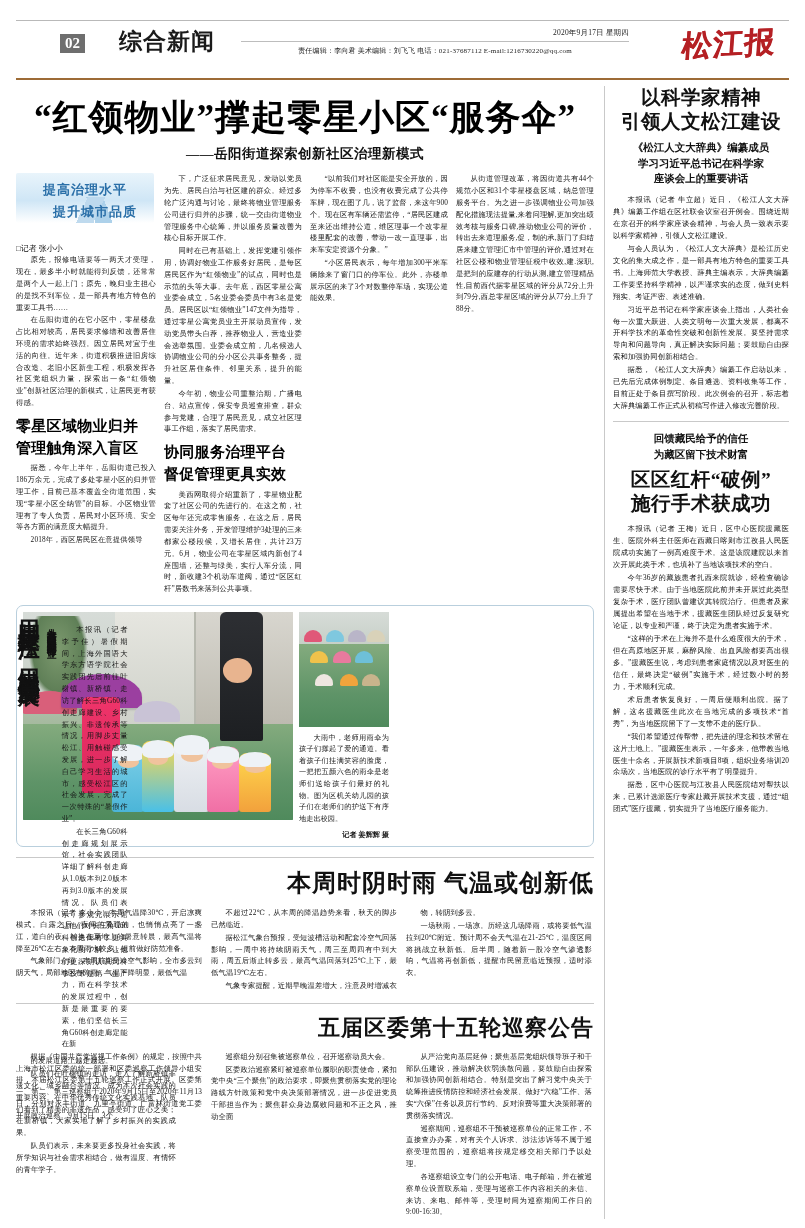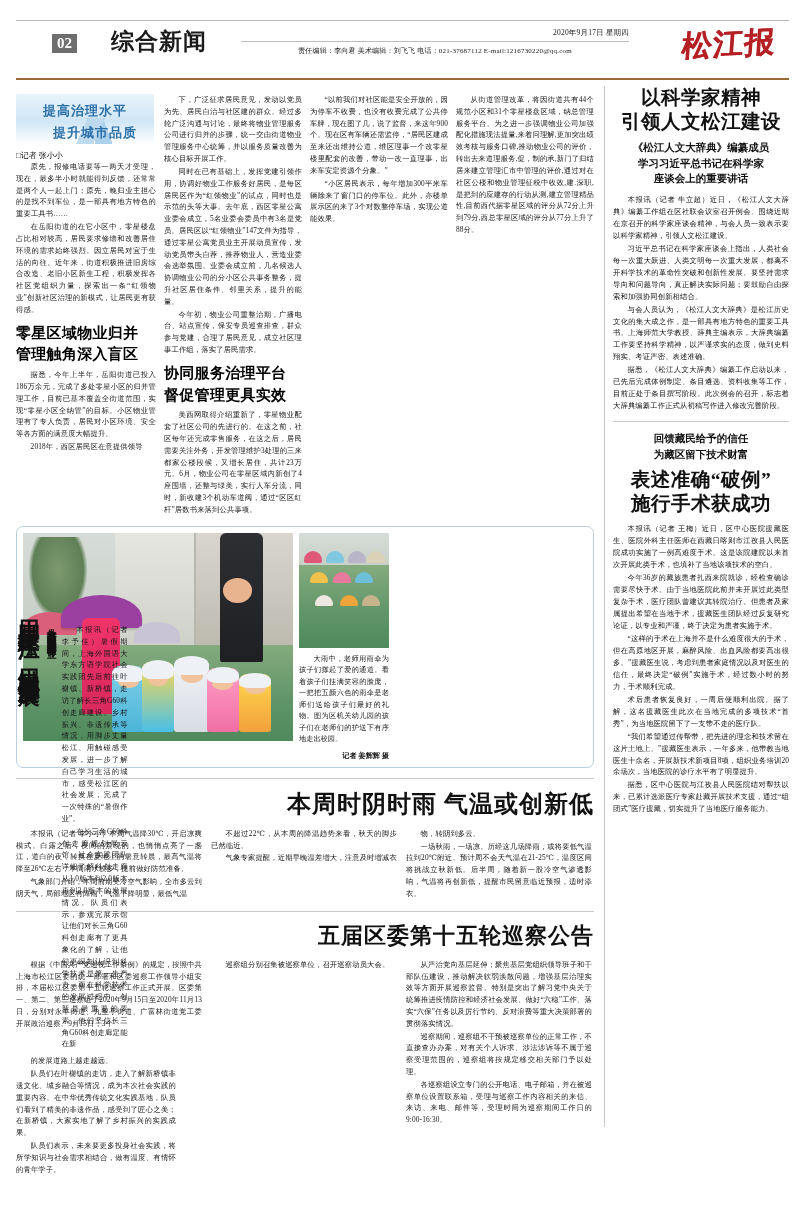--- a/index.html
+++ b/index.html
@@ -11,21 +11,21 @@
     color: #111;
     overflow: hidden;
     position: relative;
   }
   .page { width:805px; height:1228px; position:relative; padding:0 16px; }
 
   
   .masthead { position:relative; height:72px; margin-top:12px; }
   .masthead .topline { position:absolute; left:0; right:0; top:8px; height:1px; background:#b9b9b9; }
   .masthead .botline { position:absolute; left:0; right:0; bottom:4px; height:2.5px; background:#9d6b36; }
-  .mh-left { position:absolute; left:36px; top:18px; display:flex; align-items:flex-end; gap:6px; }
+  .mh-left { position:absolute; left:44px; top:18px; display:flex; align-items:flex-end; gap:6px; }
   .pagenum {
     background:#6e6e6e; color:#fff; font-family:"Liberation Serif", serif;
     font-size:15px; font-weight:700; padding:1px 5px 2px; line-height:1.1;
     letter-spacing:0px;
   }
   .section-name {
     font-family:"Liberation Serif","DejaVu Serif",serif;
     font-size:23px; font-weight:700; letter-spacing:1px; line-height:1;
     color:#1a1a1a;
     margin-left:28px;
@@ -71,21 +71,21 @@
       linear-gradient(70deg, transparent 52%, #a9cfe9 52%, #a9cfe9 62%, transparent 62%);
     opacity:.95;
   }
   .banner-text {
     position:absolute; inset:0; z-index:3; color:#2a6fa8;
     font-family:"Liberation Serif",serif; font-weight:700; font-size:13px;
     letter-spacing:1px; text-align:center;
   }
   .banner-t1 { margin-top:8px; }
   .banner-t2 { margin-top:4px; padding-left:20px; }
-  .byline { font-size:8px; margin-top:6px; color:#111; }
+  .byline { font-size:8px; margin-top:20px; color:#111; }
 
   
   .cols3 { display:flex; gap:9px; }
   .bcol { width:139px; }
   p.bt {
     font-size:7.3px; line-height:1.62; text-align:justify;
     text-indent:2em; margin:0 0 1px; color:#161616; letter-spacing:.15px;
     font-family:"Liberation Serif","DejaVu Serif",serif;
   }
   h3.sub {
@@ -182,20 +182,24 @@
       <div class="mh-credits">责任编辑：李向君   美术编辑：刘飞飞   电话：021-37687112   E-mail:1216730220@qq.com</div>
     </div>
     <div class="mh-logo">松江报</div>
     <div class="botline"></div>
   </div>
 
   <div class="grid">
 
     <div class="col-main">
 
+      <div class="headline-block">
+        <div class="headline">“红领物业”撑起零星小区“服务伞”</div>
+        <div class="subhead">——岳阳街道探索创新社区治理新模式</div>
+      </div>
 
       <div class="lead">
 
         <div class="banner-col">
           <div class="banner">
             <div class="banner-text">
               <div class="banner-t1">提高治理水平</div>
               <div class="banner-t2">提升城市品质</div>
             </div>
           </div>
@@ -294,40 +298,42 @@
 
       <div class="weather">
         <div class="art-title">本周时阴时雨 气温或创新低</div>
         <div class="cols3">
           <div class="bcol" style="width:186px">
             <p class="bt">本报讯（记者 李小小）本周气温降30℃，开启凉爽模式。白露之后，夜间的景现的，也悄悄点亮了一盏江，道白的夜，转换在夏地上的暑意转晨，最高气温将降至26℃左右，本周雨水较多，提前做好防范准备。</p>
             <p class="bt">气象部门介绍，本周前期受冷空气影响，全市多云到阴天气，局部地区有阵雨，气温下降明显，最低气温</p>
           </div>
           <div class="bcol" style="width:186px">
             <p class="bt">不超过22℃，从本周的降温趋势来看，秋天的脚步已然临近。</p>
+            <p class="bt">据松江气象台预报，受短波槽活动和配套冷空气回落影响，一周中将持续阴雨天气，周三至周四有中到大雨，周五后渐止转多云，最高气温回落到25℃上下，最低气温19℃左右。</p>
             <p class="bt">气象专家提醒，近期早晚温差增大，注意及时增减衣</p>
           </div>
           <div class="bcol" style="width:186px">
             <p class="bt">物，转阴到多云。</p>
             <p class="bt">一场秋雨，一场凉。历经这几场降雨，或将要低气温拉到20℃附近。预计周不会天气温在21-25℃，温度区间将挑战立秋新低。后半周，随着新一股冷空气渗透影响，气温将再创新低，提醒市民留意临近预报，适时添衣。</p>
           </div>
         </div>
       </div>
 
       <div class="notice">
         <div class="art-title sm">五届区委第十五轮巡察公告</div>
         <div class="cols3">
           <div class="bcol" style="width:186px">
             <p class="bt">根据《中国共产党巡视工作条例》的规定，按照中共上海市松江区委的统一部署和区委巡察工作领导小组安排，本届松江区委第十五轮巡察工作正式开展。区委第一、第二、第三巡察组于2020年9月15日至2020年11月13日，分别对永丰街道、九里亭街道、广富林街道党工委开展政治巡察。9月15日，3个</p>
           </div>
           <div class="bcol" style="width:186px">
             <p class="bt">巡察组分别召集被巡察单位，召开巡察动员大会。</p>
-          </div>
-          <div class="bcol" style="width:186px">
-            <p class="bt">从严治党向基层延伸；聚焦基层党组织领导班子和干部队伍建设，推动解决软弱涣散问题，增强基层治理实效等方面开展巡察监督。特别是突出了解习党中央关于统筹推进疫情防控和经济社会发展、做好“六稳”工作、落实“六保”任务以及厉行节约、反对浪费等重大决策部署的贯彻落实情况。</p>
+            <p class="bt">区委政治巡察紧盯被巡察单位履职的职责使命，紧扣党中央“三个聚焦”的政治要求，即聚焦贯彻落实党的理论路线方针政策和党中央决策部署情况，进一步促进党员干部担当作为；聚焦群众身边腐败问题和不正之风，推动全面</p>
+          </div>
+          <div class="bcol" style="width:186px">
+            <p class="bt">从严治党向基层延伸；聚焦基层党组织领导班子和干部队伍建设，推动解决软弱涣散问题，要鼓励自由探索和加强协同创新相结合。特别是突出了解习党中央关于统筹推进疫情防控和经济社会发展、做好“六稳”工作、落实“六保”任务以及厉行节约、反对浪费等重大决策部署的贯彻落实情况。</p>
             <p class="bt">巡察期间，巡察组不干预被巡察单位的正常工作，不直接查办办案，对有关个人诉求、涉法涉诉等不属于巡察受理范围的，巡察组将按规定移交相关部门予以处理。</p>
             <p class="bt">各巡察组设立专门的公开电话、电子邮箱，并在被巡察单位设置联系箱，受理与巡察工作内容相关的来信、来访、来电、邮件等，受理时间为巡察期间工作日的9:00-16:30。</p>
           </div>
         </div>
 
       </div>
 
     </div>
 
     <div class="col-right">
@@ -337,35 +343,35 @@
           <span>以科学家精神</span><br>
           <span>引领人文松江建设</span>
         </div>
         <div class="right-sub">
           <span>《松江人文大辞典》编纂成员</span><br>
           <span>学习习近平总书记在科学家</span><br>
           <span>座谈会上的重要讲话</span>
         </div>
         <div style="margin-top:7px">
           <p class="rt">本报讯（记者 牛立超）近日，《松江人文大辞典》编纂工作组在区社联会议室召开例会。围绕近期在京召开的科学家座谈会精神，与会人员一致表示要以科学家精神，引领人文松江建设。</p>
+          <p class="rt">与会人员认为，《松江人文大辞典》是松江历史文化的集大成之作，是一部具有地方特色的重要工具书。上海师范大学教授、辞典主编表示，大辞典编纂工作要坚持科学精神，以严谨求实的态度，做到史料翔实、考证严密、表述准确。</p>
           <p class="rt">习近平总书记在科学家座谈会上指出，人类社会每一次重大跃进、人类文明每一次重大发展，都离不开科学技术的革命性突破和创新性发展。要坚持需求导向和问题导向，真正解决实际问题；要鼓励自由探索和加强协同创新相结合。</p>
-          <p class="rt">与会人员认为，《松江人文大辞典》是松江历史文化的集大成之作，是一部具有地方特色的重要工具书。上海师范大学教授、辞典主编表示，大辞典编纂工作要坚持科学精神，以严谨求实的态度，做到史料翔实、考证严密、表述准确。</p>
           <p class="rt">据悉，《松江人文大辞典》编纂工作启动以来，已先后完成体例制定、条目遴选、资料收集等工作，目前正处于条目撰写阶段。此次例会的召开，标志着大辞典编纂工作正式从初稿写作进入修改完善阶段。</p>
         </div>
       </div>
 
       <div class="rule"></div>
 
       <div>
         <div class="right-kicker">
           <span>回馈藏民给予的信任</span><br>
           <span>为藏区留下技术财富</span>
         </div>
         <div class="right-title" style="margin-top:5px">
-          <span>表述准确“破例”</span><br>
+          <span>区区红杆“破例”</span><br>
           <span>施行手术获成功</span>
         </div>
         <div style="margin-top:7px">
           <p class="rt">本报讯（记者 王梅）近日，区中心医院援藏医生、医院外科主任医师在西藏日喀则市江孜县人民医院成功实施了一例高难度手术。这是该院建院以来首次开展此类手术，也填补了当地该项技术的空白。</p>
           <p class="rt">今年36岁的藏族患者扎西来院就诊，经检查确诊需要尽快手术。由于当地医院此前并未开展过此类型复杂手术，医疗团队曾建议其转院治疗。但患者及家属提出希望在当地手术，援藏医生团队经过反复研究论证，以专业和严谨，终于决定为患者实施手术。</p>
           <p class="rt">“这样的手术在上海并不是什么难度很大的手术，但在高原地区开展，麻醉风险、出血风险都要高出很多。”援藏医生说，考虑到患者家庭情况以及对医生的信任，最终决定“破例”实施手术，经过数小时的努力，手术顺利完成。</p>
           <p class="rt">术后患者恢复良好，一周后便顺利出院。据了解，这名援藏医生此次在当地完成的多项技术“首秀”，为当地医院留下了一支带不走的医疗队。</p>
           <p class="rt">“我们希望通过传帮带，把先进的理念和技术留在这片土地上。”援藏医生表示，一年多来，他带教当地医生十余名，开展新技术新项目8项，组织业务培训20余场次，当地医院的诊疗水平有了明显提升。</p>
           <p class="rt">据悉，区中心医院与江孜县人民医院结对帮扶以来，已累计选派医疗专家赴藏开展技术支援，通过“组团式”医疗援藏，切实提升了当地医疗服务能力。</p>
         </div>

